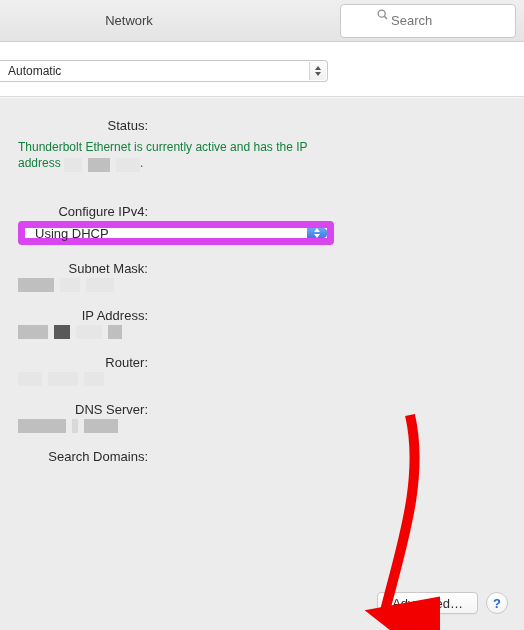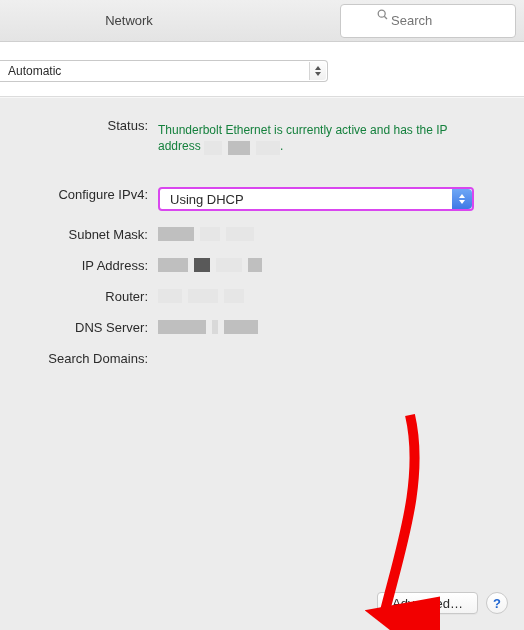--- a/index.html
+++ b/index.html
@@ -88,21 +88,21 @@
     border-right: 3.5px solid transparent;
   }
   .stepper::before { border-bottom: 4px solid #565656; margin-bottom: 2px; }
   .stepper::after  { border-top: 4px solid #565656; }
 
   .divider { height: 1px; background: #dcdcdc; }
   .panel-shine { height: 1px; background: #f7f7f7; }
 
   
   .panel { padding: 18px 18px 0 18px; position: relative; height: calc(630px - 42px - 54px - 2px); }
-  .row { display: flex; align-items: flex-start; margin-bottom: 16px; }
+  .row { display: flex; align-items: flex-start; margin-bottom: 16px; flex-direction: column; }
   .row.compact { margin-bottom: 14px; }
   .label {
     width: 140px;
     text-align: right;
     padding-right: 10px;
     color: #2b2b2b;
     padding-top: 2px;
   }
   .value { flex: 1; padding-top: 2px; }
   .subtext { color: #15803d; font-size: 12px; line-height: 1.35; margin-top: 4px; max-width: 300px; }
@@ -117,21 +117,21 @@
   .masked .d  { background: #595959; }
   .masked .m  { background: #bfbfbf; }
   .masked .l  { background: #e6e6e6; }
 
   
   .config-select {
     position: relative;
     width: 316px;
     height: 24px;
     background: #ffffff;
-    border: 2px solid #d946ef;
+    border: 7px solid #d946ef;
     border-radius: 4px;
     display: flex; align-items: center;
     padding: 0 26px 0 10px;
     font-size: 13px;
   }
   .config-select .stepper2 {
     position: absolute; right: 0; top: 0; bottom: 0; width: 20px;
     background: linear-gradient(#6ea7f5,#3f79e6);
     border-radius: 0 4px 4px 0;
     display: flex; flex-direction: column; align-items: center; justify-content: center;

